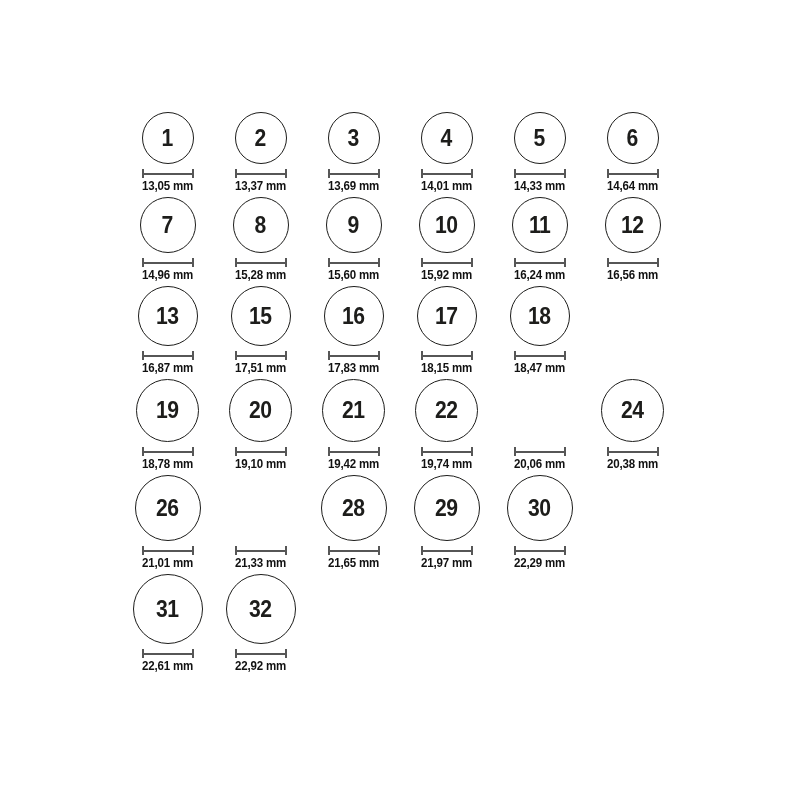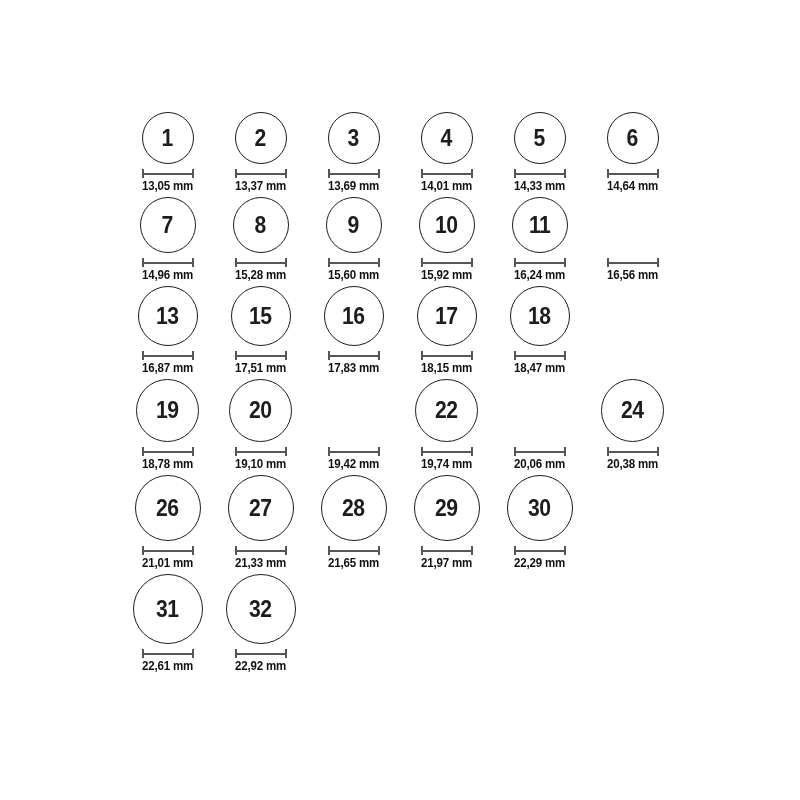--- a/index.html
+++ b/index.html
@@ -154,20 +154,23 @@
         <div class="mm">15,92 mm</div>
       </div>
       <div class="cell">
         <div class="circle" style="width:56px;height:56px">
           <span class="num">11</span>
         </div>
         <div class="measure"></div>
         <div class="mm">16,24 mm</div>
       </div>
       <div class="cell">
+        <div class="circle" style="width:56px;height:56px">
+          <span class="num">12</span>
+        </div>
         <div class="measure"></div>
         <div class="mm">16,56 mm</div>
       </div>
     </div>
     <div class="row">
       <div class="cell">
         <div class="circle" style="width:60px;height:60px">
           <span class="num">13</span>
         </div>
         <div class="measure"></div>
@@ -211,20 +214,23 @@
         <div class="mm">18,78 mm</div>
       </div>
       <div class="cell">
         <div class="circle" style="width:63px;height:63px">
           <span class="num">20</span>
         </div>
         <div class="measure"></div>
         <div class="mm">19,10 mm</div>
       </div>
       <div class="cell">
+        <div class="circle" style="width:63px;height:63px">
+          <span class="num">21</span>
+        </div>
         <div class="measure"></div>
         <div class="mm">19,42 mm</div>
       </div>
       <div class="cell">
         <div class="circle" style="width:63px;height:63px">
           <span class="num">22</span>
         </div>
         <div class="measure"></div>
         <div class="mm">19,74 mm</div>
       </div>
@@ -242,23 +248,20 @@
     </div>
     <div class="row">
       <div class="cell">
         <div class="circle" style="width:66px;height:66px">
           <span class="num">26</span>
         </div>
         <div class="measure"></div>
         <div class="mm">21,01 mm</div>
       </div>
       <div class="cell">
-        <div class="circle" style="width:66px;height:66px">
-          <span class="num">27</span>
-        </div>
         <div class="measure"></div>
         <div class="mm">21,33 mm</div>
       </div>
       <div class="cell">
         <div class="circle" style="width:66px;height:66px">
           <span class="num">28</span>
         </div>
         <div class="measure"></div>
         <div class="mm">21,65 mm</div>
       </div>

